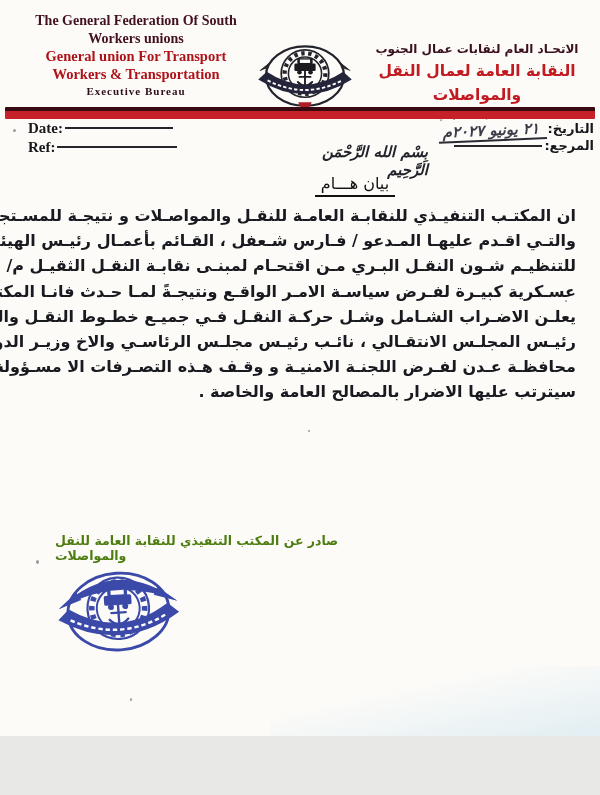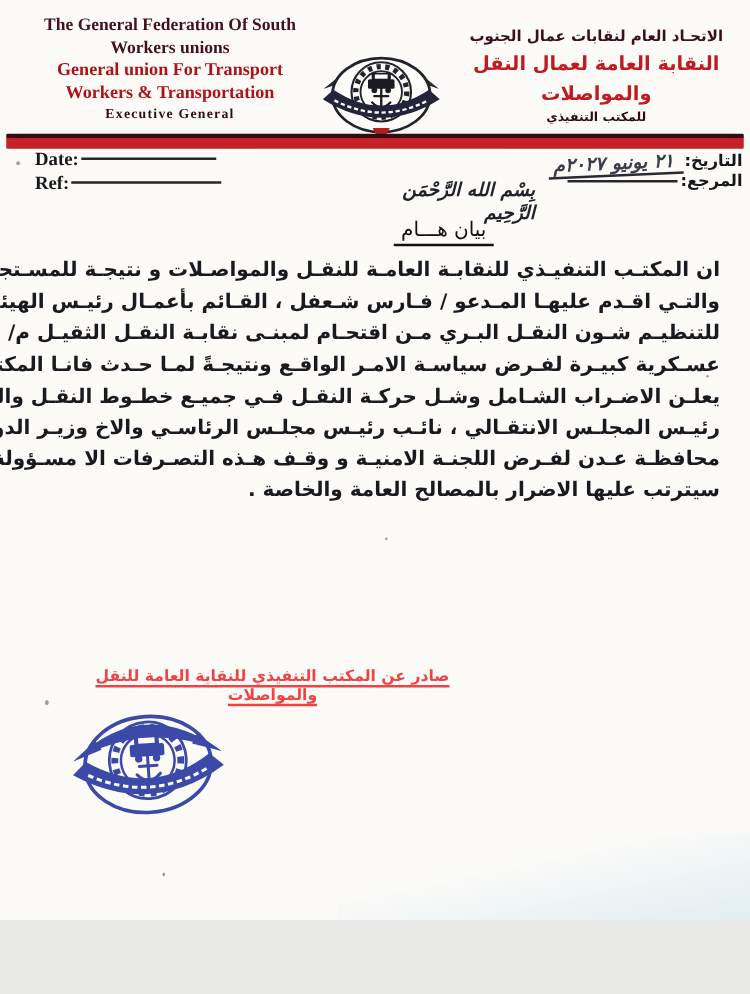--- a/index.html
+++ b/index.html
@@ -7,21 +7,21 @@
     position:relative;width:600px;height:736px;margin:0 auto;
     background:#fcfbf8;overflow:hidden;
     font-family:"DejaVu Sans",sans-serif;color:#1c1c1c;
   }
   
   .hdr-en{position:absolute;left:18px;top:12px;width:236px;text-align:center;
     font-family:"Liberation Serif",serif;font-weight:bold;line-height:1.25;}
   .en-maroon{font-size:14px;color:#42101f;}
   .en-red{font-size:14.5px;color:#ad1219;}
   .en-bureau{font-size:11px;color:#2e0d18;letter-spacing:1px;margin-top:2px;}
-  .hdr-ar{position:absolute;left:362px;top:20px;width:230px;text-align:center;
+  .hdr-ar{position:absolute;left:362px;top:40px;width:230px;text-align:center;
     direction:rtl;font-weight:bold;line-height:1.55;}
   .ar-l1{font-size:12px;color:#3a0f1e;}
   .ar-l2{font-size:15.5px;color:#c11a20;}
   .ar-l3{font-size:10px;color:#2e0d18;}
   .logo{position:absolute;left:254px;top:27px;width:102px;height:88px;}
   
   .red-bar{position:absolute;left:5px;top:107px;width:590px;height:12px;
     background:linear-gradient(#380b12 0 30%,#c62028 30%);border-radius:1px;}
   
   .row-en{position:absolute;left:28px;font-family:"Liberation Serif",serif;
@@ -41,22 +41,22 @@
   .title-wrap{position:absolute;left:280px;top:174px;width:150px;text-align:center;direction:rtl;}
   .title{display:inline-block;font-size:16px;font-weight:normal;color:#111;
     border-bottom:2.5px solid #111;padding:0 6px 2px 6px;}
   
   .body-block{position:absolute;left:35px;top:203px;width:541px;direction:rtl;}
   .bline{font-size:16px;font-weight:bold;line-height:25.2px;color:#191920;
     text-align:justify;text-align-last:justify;white-space:nowrap;}
   .bline.last{text-align:right;text-align-last:right;white-space:normal;}
   
   .issued{position:absolute;left:55px;top:533px;width:326px;direction:rtl;
-    text-align:center;font-size:12.5px;font-weight:bold;color:#ef4444;
-    text-decoration:underline;text-decoration-thickness:2px;text-underline-offset:3px;}
+    text-align:left;font-size:12.5px;font-weight:bold;color:#4d7c0f;
+    text-decoration-thickness:2px;text-underline-offset:3px;}
   .stamp{position:absolute;left:52px;top:548px;width:132px;height:114px;
     transform:rotate(-4deg);opacity:.93;z-index:3;}
   
   .tint{position:absolute;right:0;bottom:0;width:330px;height:70px;
     background:linear-gradient(to top left,rgba(185,218,235,.4),rgba(185,218,235,0) 65%);}
   .speck{position:absolute;background:#9a9aa0;border-radius:50%;}
   .s1{left:13px;top:129px;width:3px;height:3px;}
   .s2{left:36px;top:560px;width:3px;height:4px;}
   .s3{left:308px;top:430px;width:2px;height:2px;}
   .s4{left:565px;top:300px;width:2px;height:2px;}
@@ -65,21 +65,21 @@
 </head>
 <body>
 
 <div class="page">
 
   <div class="hdr-en">
     <div class="en-maroon">The General Federation Of South</div>
     <div class="en-maroon">Workers unions</div>
     <div class="en-red">General union For Transport</div>
     <div class="en-red">Workers &amp; Transportation</div>
-    <div class="en-bureau">Executive General</div>
+    <div class="en-bureau">Executive Bureau</div>
   </div>
 
   <div class="logo">
     <svg viewBox="0 0 120 104" width="102" height="88" preserveAspectRatio="none">
       <path d="M6 52 Q60 6 114 52 Q60 25 6 52 Z" fill="#b01d24"></path>
       <polygon points="6,52 23,38 27,45" fill="#2a2a30"></polygon>
       <polygon points="114,52 97,38 93,45" fill="#2a2a30"></polygon>
       <ellipse cx="60" cy="58" rx="46" ry="35" fill="#fdfcf9" stroke="#23232b" stroke-width="2.6"></ellipse>
       <circle cx="60" cy="55" r="28" fill="#fdfcf9" stroke="#23232b" stroke-width="2"></circle>
       <circle cx="60" cy="55" r="24" fill="none" stroke="#23232b" stroke-width="5" stroke-dasharray="4 4.3"></circle>

